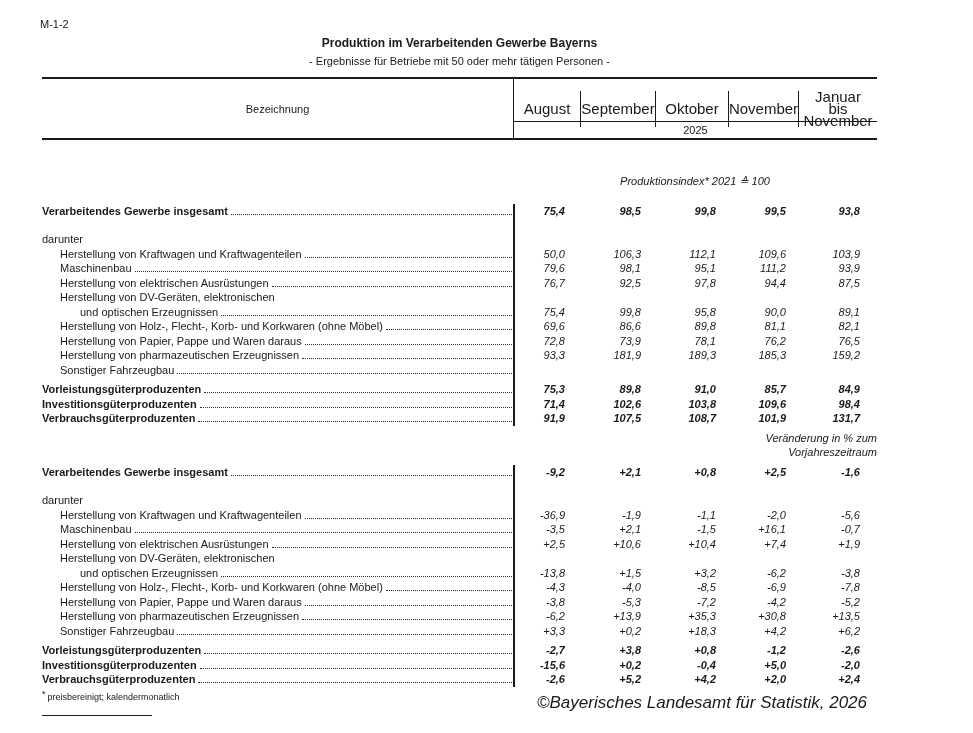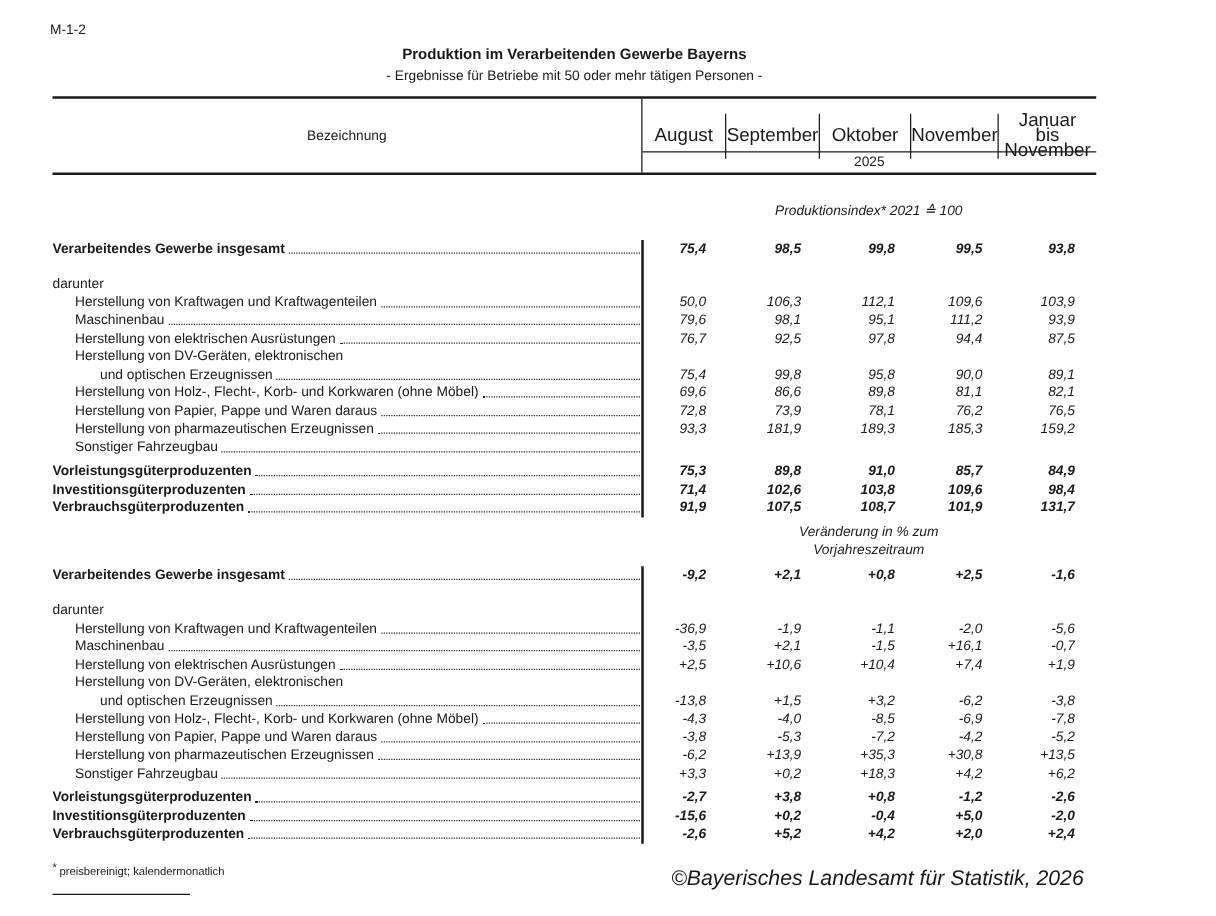--- a/index.html
+++ b/index.html
@@ -46,28 +46,28 @@
     white-space: pre-line;
     margin-top: 12px;
   }
   .month-cell + .month-cell { border-left: 1.5px solid #1a1a1a; }
   .year-row {
     height: 16px; display: flex; align-items: center; justify-content: center;
     font-size: 11px;
   }
 
   
-  .table-body { position: absolute; left: 42px; top: 140px; width: 835px; font-size: 11px; }
+  .table-body { position: absolute; left: 42px; top: 152px; width: 835px; font-size: 11px; }
   .section-heading {
     margin-left: 471px; width: 364px; text-align: center;
     font-style: italic; line-height: 14.5px;
     white-space: pre-line;
   }
   .section-heading.s0 { margin-top: 22px; margin-bottom: 15px; }
-  .section-heading.s1 { margin-top: 5px; margin-bottom: 5px; }
+  .section-heading.s1 { margin-top: 5px; margin-bottom: 5px; text-align: right; }
 
   .row { display: flex; height: 14.5px; align-items: center; }
   .row.bold { font-weight: bold; }
   .row.gap-blank { margin-top: 14px; }
   .row.gap-small { margin-top: 5px; }
   .labelzone { width: 471px; display: flex; align-items: center; overflow: hidden; }
   .label { white-space: nowrap; }
   .indent-1 .label { padding-left: 18px; }
   .indent-2 .label { padding-left: 38px; }
   .leader {

